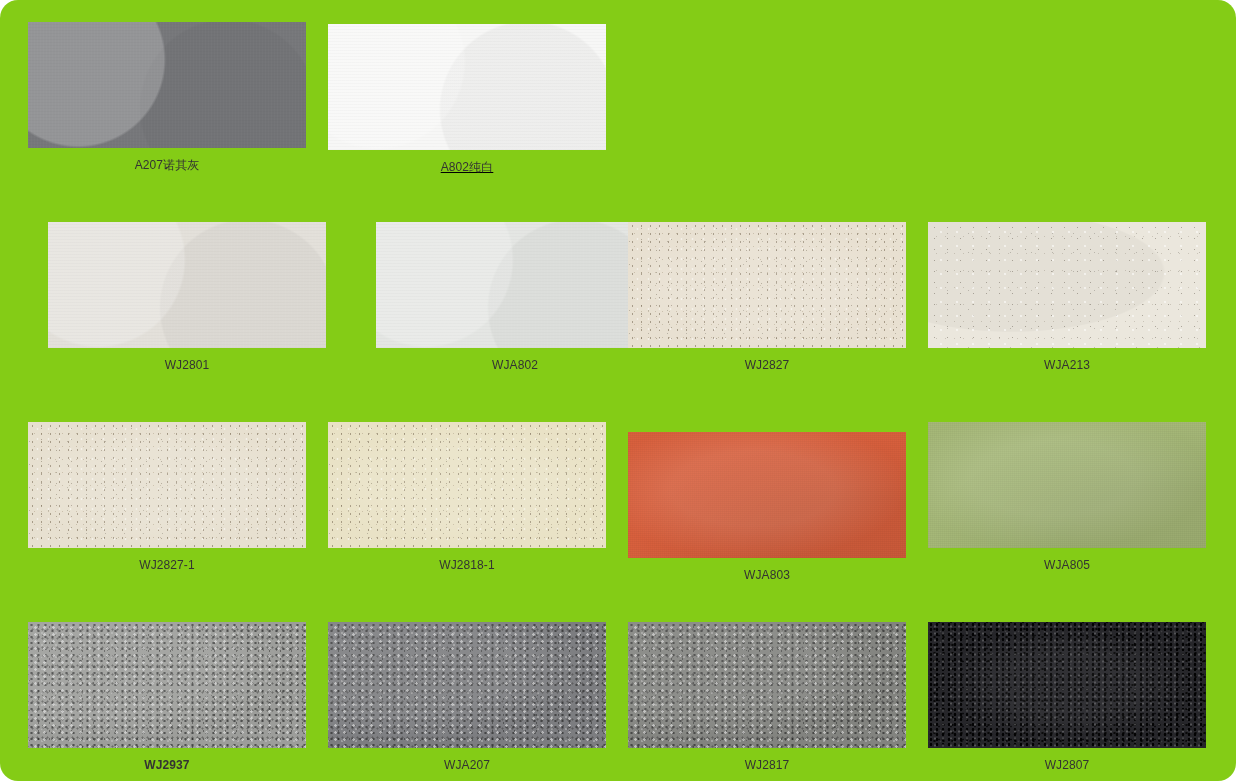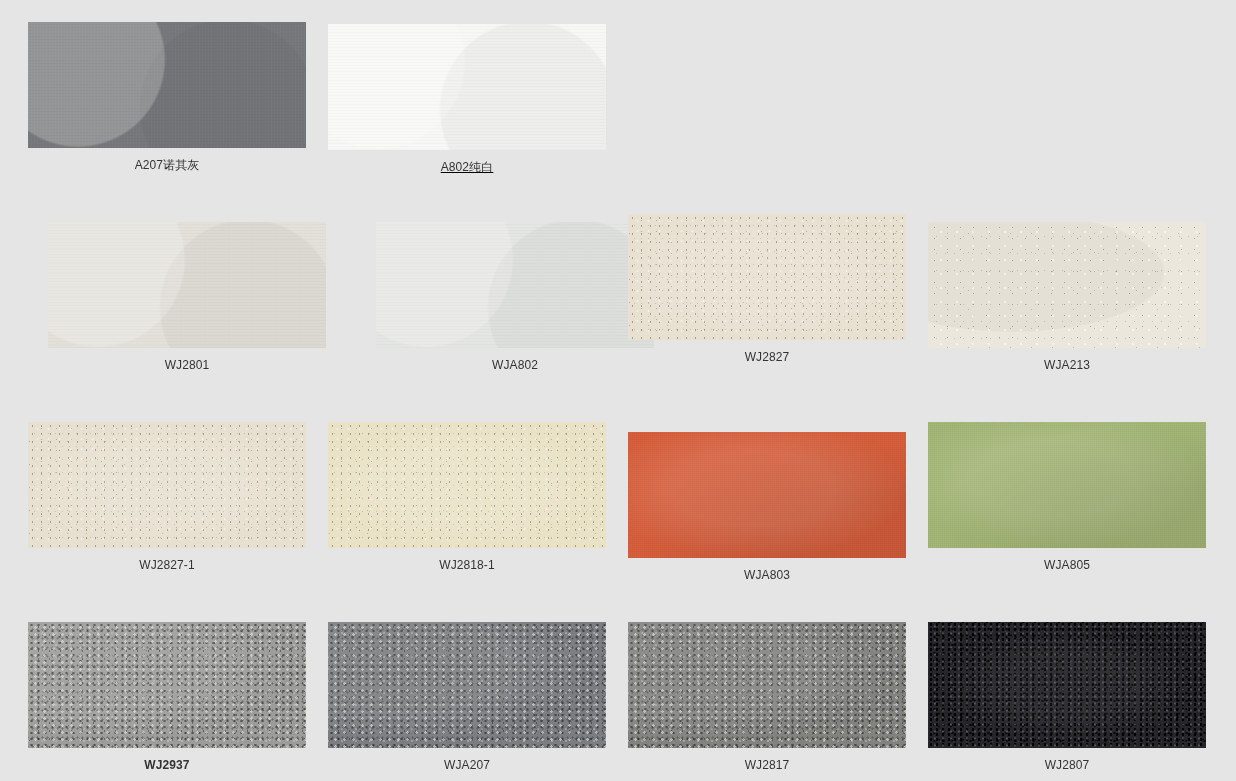--- a/index.html
+++ b/index.html
@@ -149,38 +149,38 @@
   }
   .tex-solid::after {
     background-image:
       radial-gradient(ellipse at 45% 45%, rgba(255,255,255,.10) 0 38%, transparent 72%),
       radial-gradient(ellipse at 88% 90%, rgba(0,0,0,.07) 0 30%, transparent 70%);
   }
 </style>
 </head>
 <body>
 
-<div id="swatch-grid" style="background: #e5e5e5;">
+<div id="swatch-grid" style="background: #84cc16; border-radius: 18px;">
     <div class="swatch-cell" style="left: 28px; top: 22px;">
       <div class="swatch-image tex-plain" style="width: 278px; height: 126px; background-color: rgb(118, 119, 122);"></div>
       <div class="swatch-label" style="color: rgb(51, 51, 51); width: 278px;">A207诺其灰</div>
     </div>
     <div class="swatch-cell" style="left: 328px; top: 24px; text-decoration: underline;">
       <div class="swatch-image tex-plain" style="width: 278px; height: 126px; background-color: rgb(247, 247, 246);"></div>
       <div class="swatch-label" style="color: rgb(51, 51, 51); width: 278px;">A802纯白</div>
     </div>
     <div class="swatch-cell" style="left: 28px; top: 222px; padding-left: 20px;">
       <div class="swatch-image tex-plain" style="width: 278px; height: 126px; background-color: rgb(227, 224, 218);"></div>
       <div class="swatch-label" style="color: rgb(51, 51, 51); width: 278px;">WJ2801</div>
     </div>
     <div class="swatch-cell" style="left: 328px; top: 222px; padding-left: 48px;">
       <div class="swatch-image tex-plain" style="width: 278px; height: 126px; background-color: rgb(228, 230, 227);"></div>
       <div class="swatch-label" style="color: rgb(51, 51, 51); width: 278px;">WJA802</div>
     </div>
-    <div class="swatch-cell" style="left: 628px; top: 214px;">
+    <div class="swatch-cell" style="left: 628px; top: 222px;">
       <div class="swatch-image tex-speckle-med" style="width: 278px; height: 126px; background-color: rgb(232, 224, 209);"></div>
       <div class="swatch-label" style="color: rgb(51, 51, 51); width: 278px;">WJ2827</div>
     </div>
     <div class="swatch-cell" style="left: 928px; top: 222px;">
       <div class="swatch-image tex-speckle-fine" style="width: 278px; height: 126px; background-color: rgb(235, 231, 221);"></div>
       <div class="swatch-label" style="color: rgb(51, 51, 51); width: 278px;">WJA213</div>
     </div>
     <div class="swatch-cell" style="left: 28px; top: 422px;">
       <div class="swatch-image tex-speckle-med" style="width: 278px; height: 126px; background-color: rgb(231, 224, 208);"></div>
       <div class="swatch-label" style="color: rgb(51, 51, 51); width: 278px;">WJ2827-1</div>

